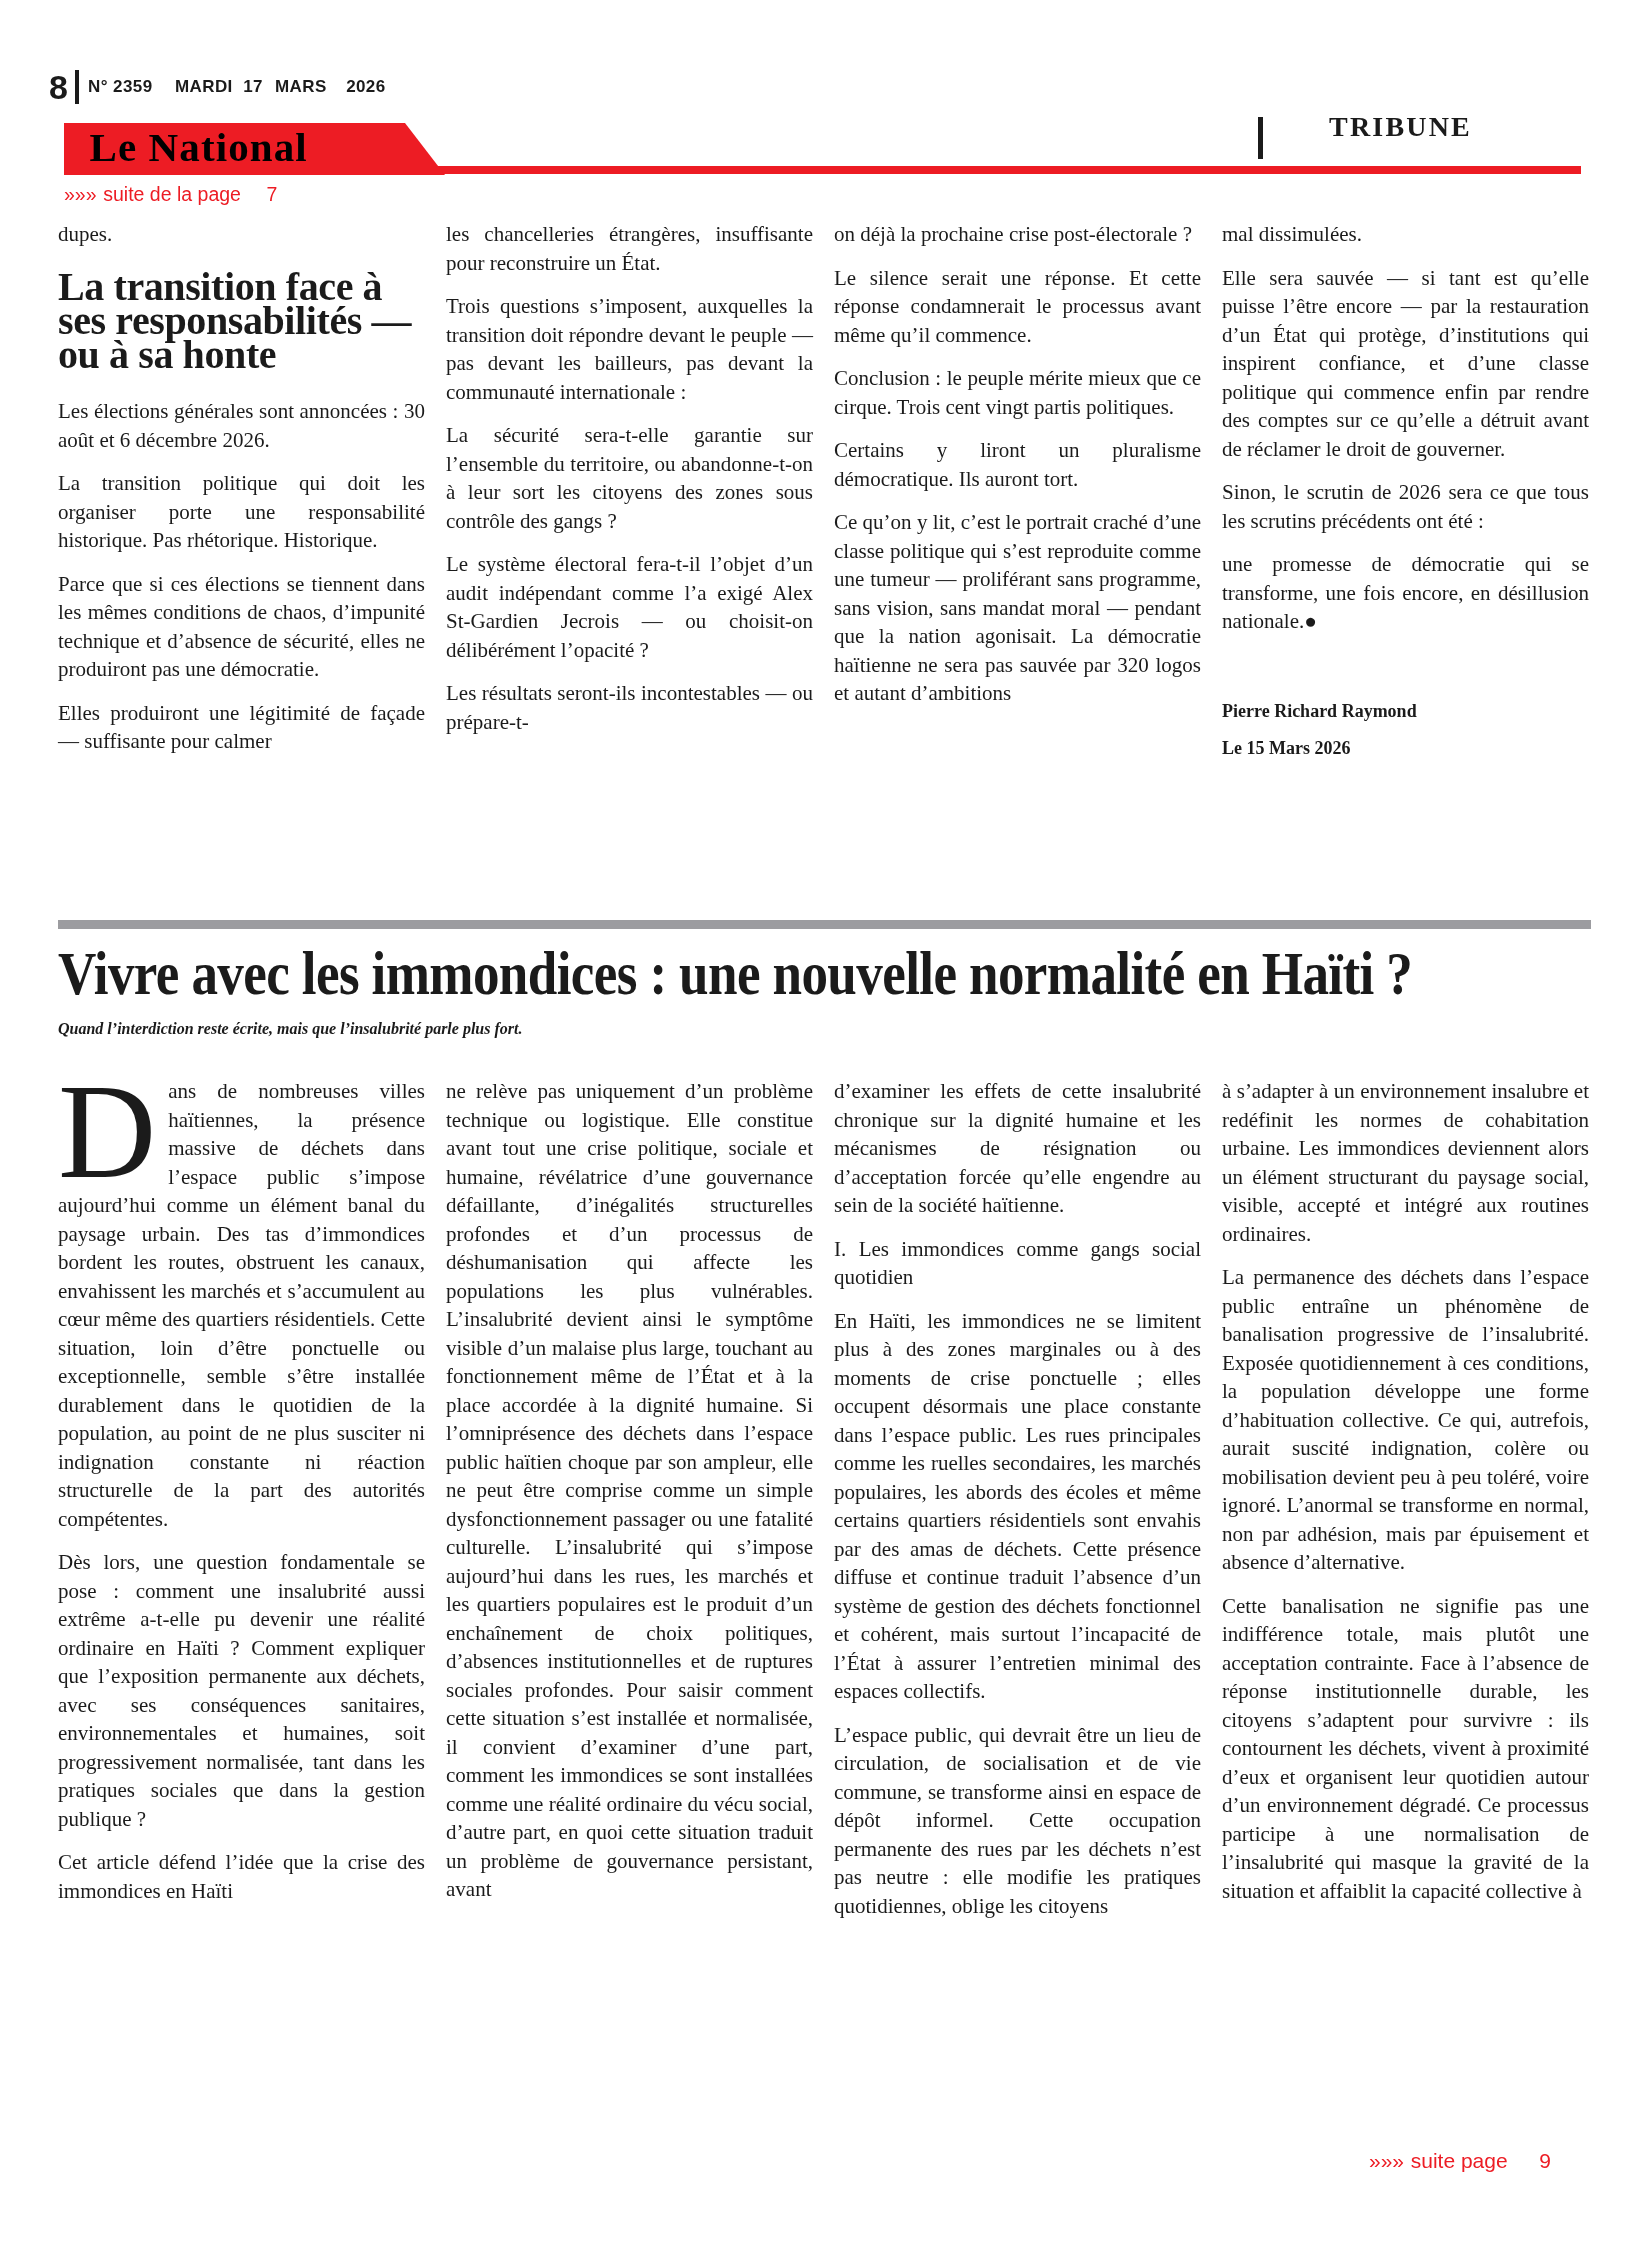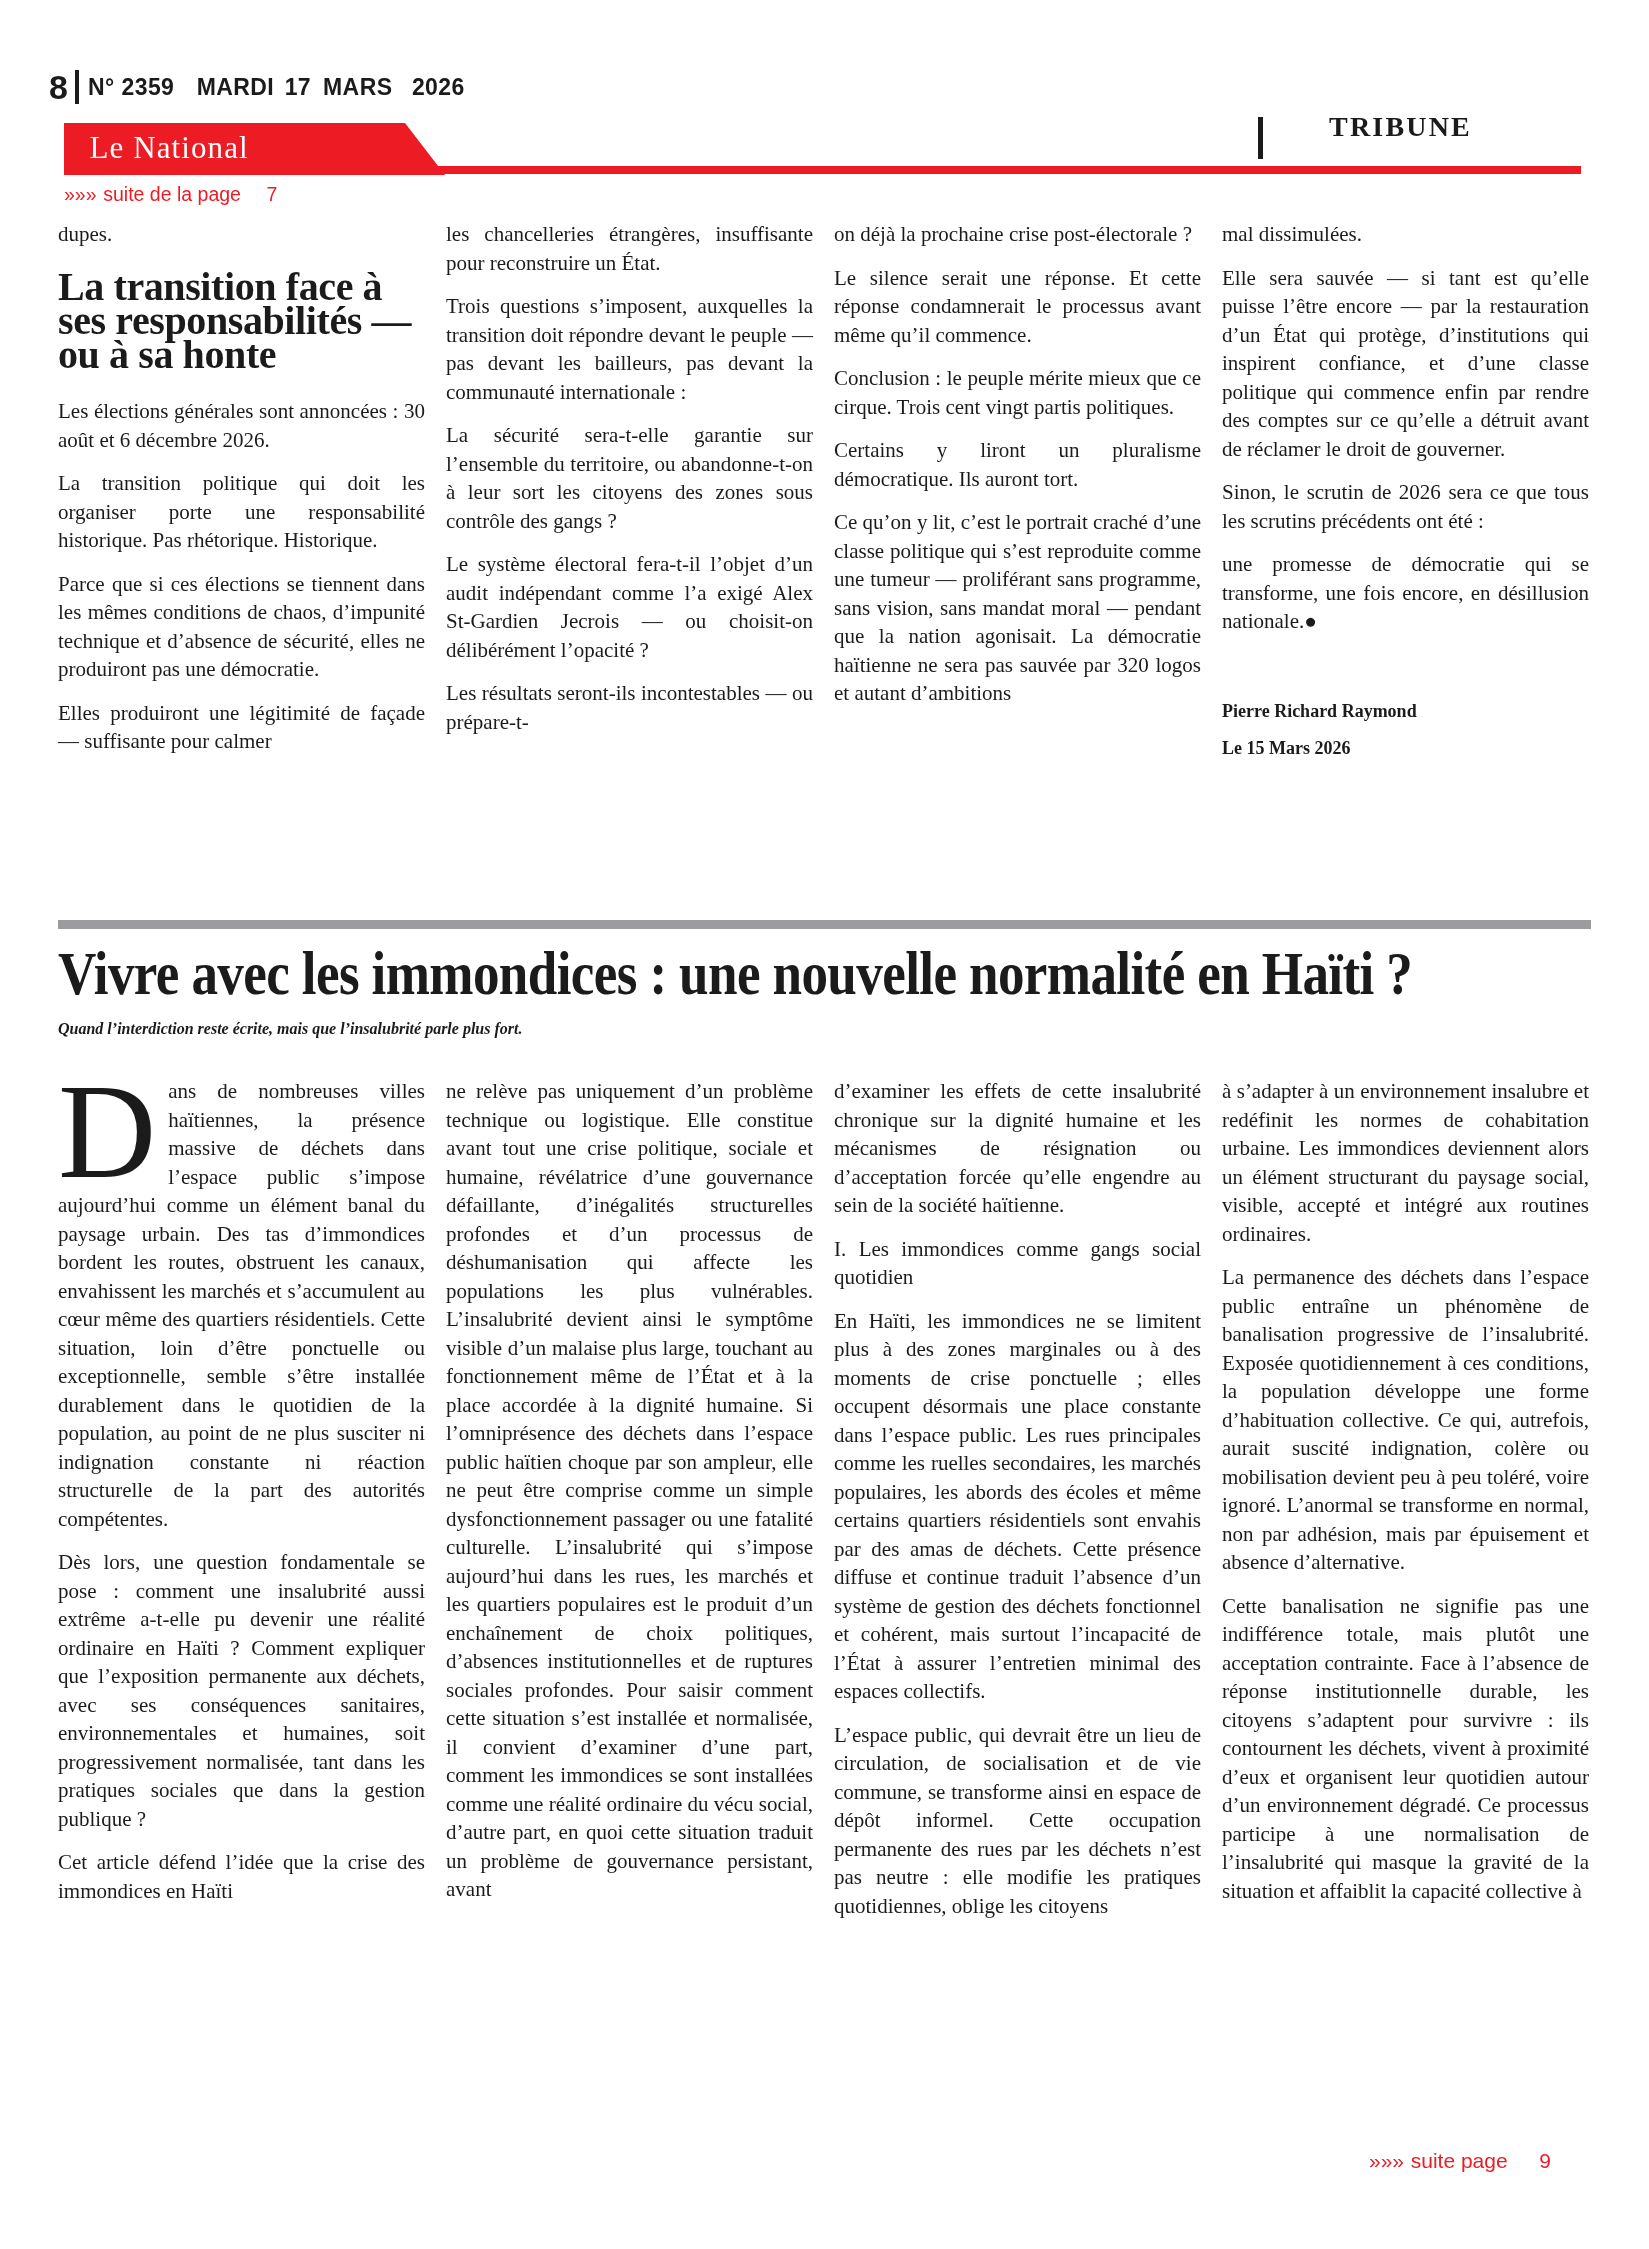--- a/index.html
+++ b/index.html
@@ -5,34 +5,34 @@
   html,body{margin:0;padding:0;}
   body{
     width:1650px;height:2250px;position:relative;background:#ffffff;
     font-family:"Liberation Serif", serif;color:#1b1b1b;overflow:hidden;
   }
   
   .hdr-left{position:absolute;left:49px;top:70px;display:flex;align-items:center;
     font-family:"Liberation Sans", sans-serif;font-weight:bold;}
   .pagenum{font-size:34px;line-height:34px;}
   .hdr-bar{width:3.7px;height:34px;background:#1b1b1b;margin:0 9px 0 7.5px;}
-  .hdr-meta{display:flex;align-items:center;font-size:23px;letter-spacing:0.4px;}
+  .hdr-meta{display:flex;align-items:center;font-size:17px;letter-spacing:0.4px;}
   .hdr-meta .ed{margin-right:22.5px;}
   .hdr-meta .d0{margin-right:10.5px;}
   .hdr-meta .d1{margin-right:12px;}
   .hdr-meta .d2{margin-right:19.5px;}
   .tri-bar{position:absolute;left:1258px;top:117px;width:4.5px;height:42px;background:#1b1b1b;}
   .tribune{position:absolute;left:1329px;top:111px;font-size:28px;font-weight:bold;
     letter-spacing:2.2px;font-family:"Liberation Serif", serif;}
   
   .red-rule{position:absolute;left:64px;top:166px;width:1517px;height:8.2px;background:#ED1C24;}
   .banner{position:absolute;left:64px;top:123px;width:381px;height:52px;background:#ED1C24;
     clip-path:polygon(0 0,89.5% 0,100% 100%,0 100%);}
-  .banner .mast{display:block;padding-left:25.5px;font-size:31px;line-height:49px;color:#ffffff;
-    font-weight:normal;letter-spacing:1.1px;font-family:"Liberation Serif", serif;}
+  .banner .mast{display:block;padding-left:25.5px;font-size:41px;line-height:49px;color:#000000;
+    font-weight:bold;letter-spacing:1.1px;font-family:"Liberation Serif", serif;}
   .cont{position:absolute;display:flex;align-items:baseline;color:#ED1C24;
     font-family:"Liberation Sans", sans-serif;}
   .cont-top{left:64px;top:183px;font-size:19.5px;}
   .cont-bottom{left:1369px;top:2149px;font-size:21px;}
   .cont .chev{margin-right:6.7px;}
   .cont-top .lbl{margin-right:25.5px;}
   .cont-bottom .lbl{margin-right:31.5px;}
   
   .cols{position:absolute;left:58px;width:1533px;display:flex;gap:21px;}
   .top-cols{top:220px;}

